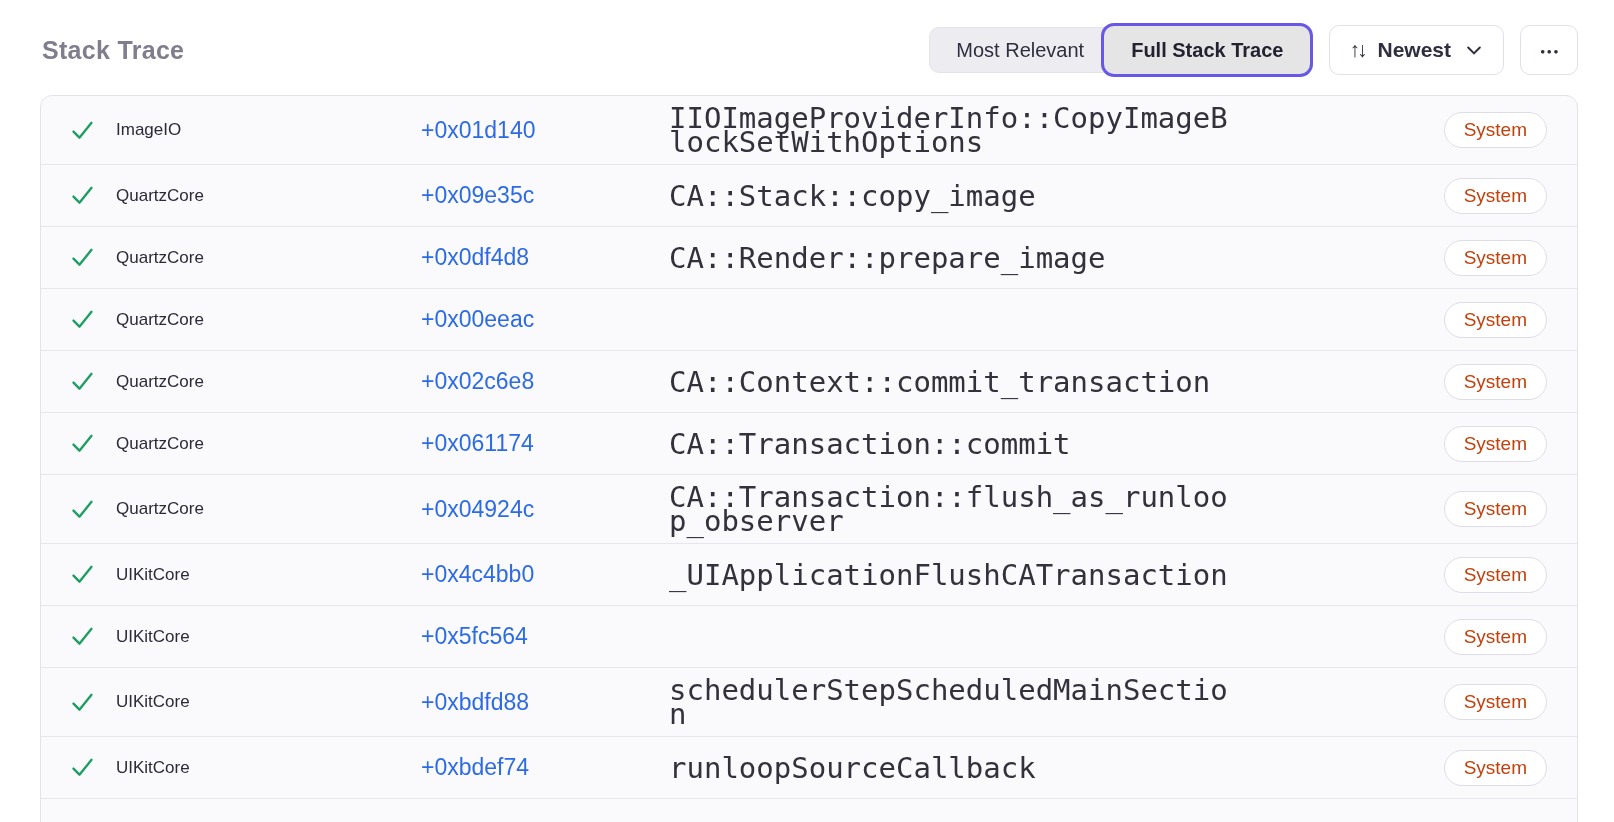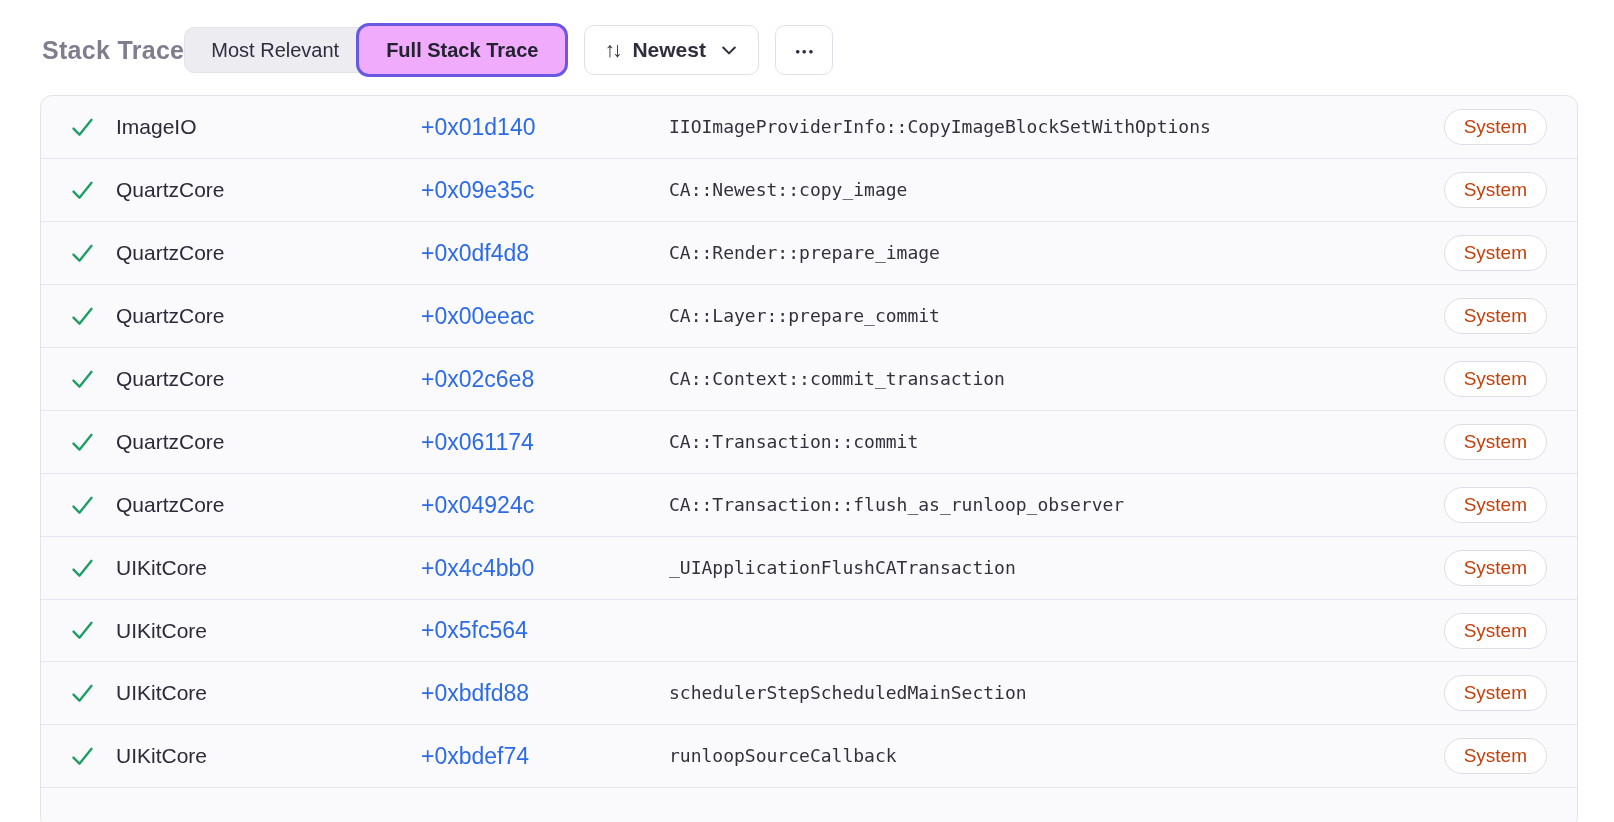--- a/index.html
+++ b/index.html
@@ -7,20 +7,21 @@
   body {
     background: #ffffff;
     font-family: "Liberation Sans", sans-serif;
     color: #2e2d3c;
   }
 
   
   .header {
     display: flex;
     align-items: center;
+    justify-content: space-between;
     margin: 22px 36px 0 42px;
     height: 56px;
   }
   .page-title {
     font-size: 25px;
     font-weight: 700;
     color: var(--title_gray, #807e8e);
     letter-spacing: 0.3px;
   }
   .controls { display: flex; align-items: center; gap: 16px; }
@@ -37,21 +38,21 @@
     border-radius: 10px;
     padding: 0 26px;
     cursor: pointer;
     white-space: nowrap;
   }
   .seg--unselected { padding-right: 40px; margin-right: -24px; }
   .seg--selected {
     position: relative;
     z-index: 2;
     height: 54px;
-    background: #f0abfc;
+    background: #e5e5e5;
     border: 3px solid var(--accent_purple, #6759e6);
     border-radius: 13px;
     font-weight: 700;
     color: #232230;
     padding: 0 27px;
   }
 
   .sort-btn {
     height: 50px;
     display: flex;
@@ -96,27 +97,27 @@
   }
   .trace-row {
     display: flex;
     align-items: center;
     min-height: 62px;
     padding: 10px 30px 10px 28px;
     border-bottom: 1px solid #e6e6ed;
   }
   .trace-row:last-child { border-bottom: none; min-height: 40px; }
   .cell-check { width: 47px; flex: none; display: flex; align-items: center; }
-  .cell-lib   { width: 305px; flex: none; font-size: 21px; color: #2b2a39; }
+  .cell-lib   { width: 305px; flex: none; font-size: 17px; color: #2b2a39; }
   .cell-addr  { width: 248px; flex: none; font-size: 23px; color: var(--link_blue, #2d6be4); cursor: pointer; text-decoration: none; }
   .cell-func  {
     flex: 1;
     font-family: "DejaVu Sans Mono", monospace;
-    font-size: 18px;
-    line-height: 42px;
+    font-size: 29px;
+    line-height: 24px;
     color: #32313c;
     max-width: 600px;
     word-break: break-all;
     padding-right: 30px;
   }
   .badge {
     margin-left: auto;
     flex: none;
     background: #ffffff;
     border: 1px solid #dddde6;
@@ -170,21 +171,21 @@
   </div>
 
   <div class="trace-row">
     <span class="cell-check">
       <svg width="27" height="27" viewBox="0 0 24 24" fill="none">
         <polyline points="4,13 9.3,18.4 20,5.2" stroke="#1f9e63" stroke-width="2.1" stroke-linecap="round" stroke-linejoin="round"></polyline>
       </svg>
     </span>
     <span class="cell-lib">QuartzCore</span>
     <a class="cell-addr">+0x09e35c</a>
-    <span class="cell-func">CA::Newest::copy_image</span>
+    <span class="cell-func">CA::Stack::copy_image</span>
     <span class="badge">System</span>
   </div>
 
   <div class="trace-row">
     <span class="cell-check">
       <svg width="27" height="27" viewBox="0 0 24 24" fill="none">
         <polyline points="4,13 9.3,18.4 20,5.2" stroke="#1f9e63" stroke-width="2.1" stroke-linecap="round" stroke-linejoin="round"></polyline>
       </svg>
     </span>
     <span class="cell-lib">QuartzCore</span>
@@ -194,21 +195,20 @@
   </div>
 
   <div class="trace-row">
     <span class="cell-check">
       <svg width="27" height="27" viewBox="0 0 24 24" fill="none">
         <polyline points="4,13 9.3,18.4 20,5.2" stroke="#1f9e63" stroke-width="2.1" stroke-linecap="round" stroke-linejoin="round"></polyline>
       </svg>
     </span>
     <span class="cell-lib">QuartzCore</span>
     <a class="cell-addr">+0x00eeac</a>
-    <span class="cell-func">CA::Layer::prepare_commit</span>
     <span class="badge">System</span>
   </div>
 
   <div class="trace-row">
     <span class="cell-check">
       <svg width="27" height="27" viewBox="0 0 24 24" fill="none">
         <polyline points="4,13 9.3,18.4 20,5.2" stroke="#1f9e63" stroke-width="2.1" stroke-linecap="round" stroke-linejoin="round"></polyline>
       </svg>
     </span>
     <span class="cell-lib">QuartzCore</span>

